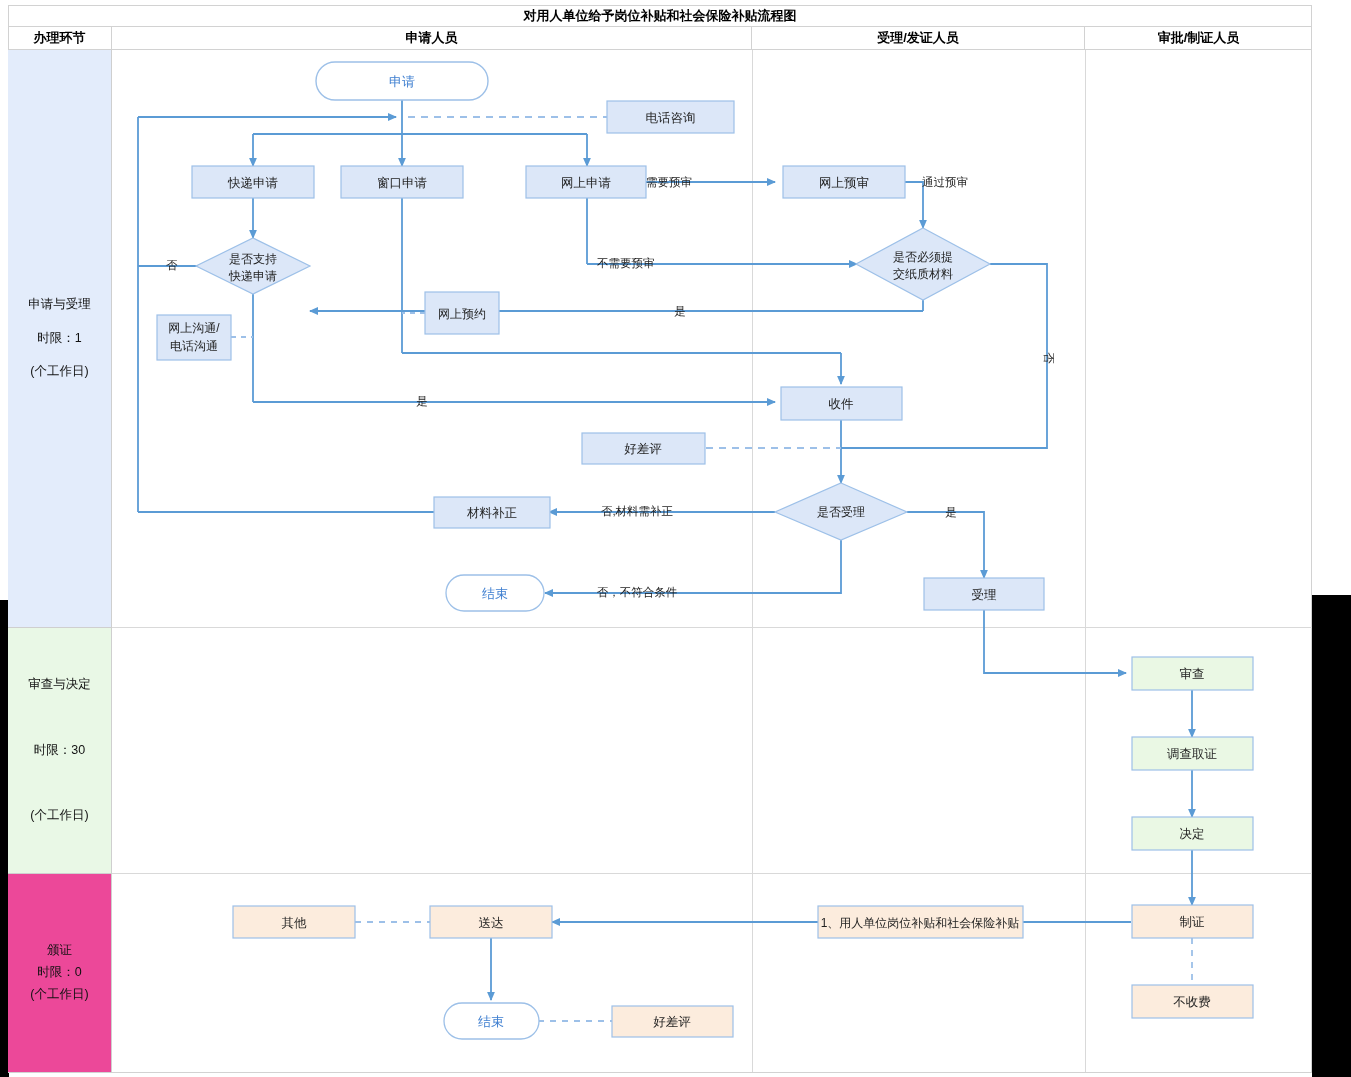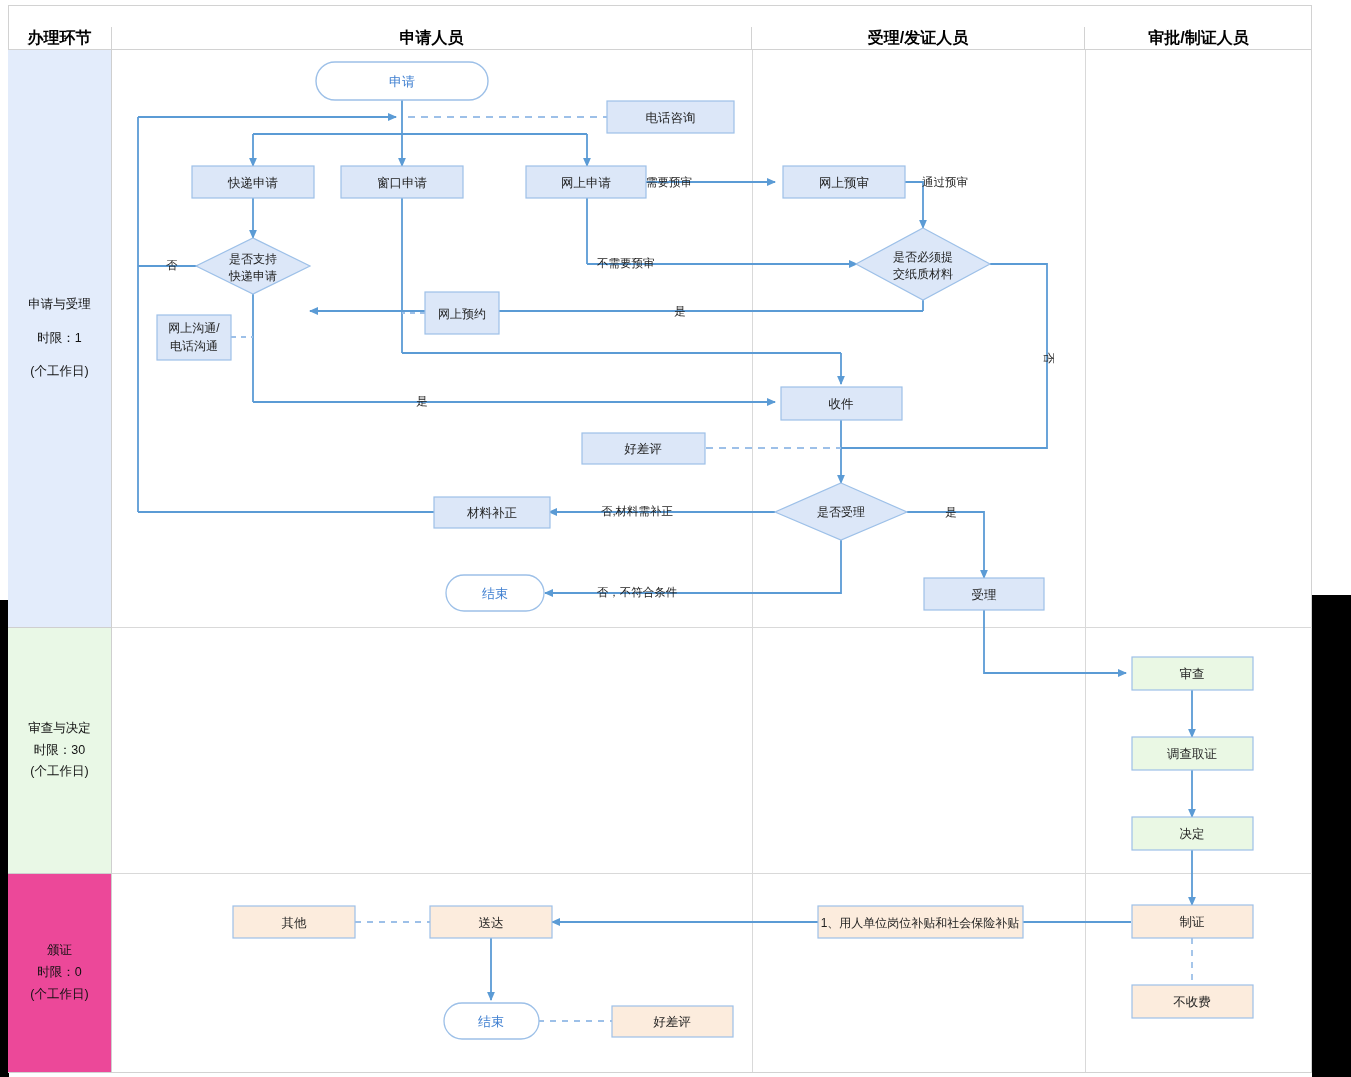--- a/index.html
+++ b/index.html
@@ -6,31 +6,31 @@
   body{font-family:"Liberation Sans","DejaVu Sans",sans-serif;}
   #page{position:relative;width:1351px;height:1077px;background:#ffffff;overflow:hidden;}
   #black-left{position:absolute;left:0;top:600px;width:9px;height:477px;background:#000;}
   #black-right{position:absolute;left:1312px;top:595px;width:39px;height:482px;background:#000;}
   #frame{position:absolute;left:8px;top:5px;width:1304px;height:1068px;border:1px solid #d2d2d2;box-sizing:border-box;background:#fff;}
   .title-bar{position:absolute;left:8px;top:5px;width:1304px;height:22px;
              display:flex;align-items:center;justify-content:center;
              border-bottom:1px solid #d2d2d2;box-sizing:border-box;
              font-size:13px;font-weight:bold;color:#000;}
   .hdr{position:absolute;top:27px;height:23px;display:flex;align-items:center;justify-content:center;
-       font-size:16px;font-weight:bold;color:#000;border-bottom:1px solid #d2d2d2;
+       font-size:13px;font-weight:bold;color:#000;border-bottom:1px solid #d2d2d2;
        border-right:1px solid #d2d2d2;box-sizing:border-box;}
   #hdr0{left:8px;width:104px;}
   #hdr1{left:112px;width:640px;}
   #hdr2{left:752px;width:333px;}
   #hdr3{left:1085px;width:227px;border-right:none;}
   .stage{position:absolute;left:8px;width:104px;border-right:1px solid #cfcfcf;border-bottom:1px solid #cfcfcf;
          box-sizing:border-box;display:flex;flex-direction:column;align-items:center;justify-content:center;
          font-size:12.5px;color:#111;line-height:1.75;}
   #stage0{top:50px;height:578px;background:#e3ecfb;gap:12px;}
-  #stage1{top:628px;height:246px;background:#e9f8e6;}
+  #stage1{top:628px;height:246px;background:#e9f8e6;gap:44px;}
   #stage2{top:874px;height:198px;background:#ec4899;border-bottom:none;}
   .lane-sep{position:absolute;background:#d9d9d9;}
   #lane-row0{left:112px;top:627px;width:1200px;height:1px;}
   #lane-row1{left:112px;top:873px;width:1200px;height:1px;}
   #lane-col1{left:752px;top:50px;width:1px;height:1022px;background:#d9d9d9;}
   #lane-col2{left:1085px;top:50px;width:1px;height:1022px;background:#d9d9d9;}
   #flow{position:absolute;left:0;top:0;width:1351px;height:1077px;}
   .nd-txt{font-size:12.5px;fill:#1f1f1f;font-family:"Liberation Sans","DejaVu Sans",sans-serif;}
   .nd-txt-s{font-size:12px;fill:#1f1f1f;font-family:"Liberation Sans","DejaVu Sans",sans-serif;}
   .term-txt{font-size:13px;fill:#3f7fd0;font-family:"Liberation Sans","DejaVu Sans",sans-serif;}
@@ -39,20 +39,21 @@
 </head>
 <body>
 
 <div id="page">
 
   <div id="black-left"></div>
   <div id="black-right"></div>
 
   <div id="frame"></div>
 
+  <div class="title-bar">对用人单位给予岗位补贴和社会保险补贴流程图</div>
 
   <div class="hdr" id="hdr0">办理环节</div>
   <div class="hdr" id="hdr2">受理/发证人员</div>
   <div class="hdr" id="hdr1">申请人员</div>
   <div class="hdr" id="hdr3">审批/制证人员</div>
 
   <div class="stage" id="stage0">
     <span>申请与受理</span>
     <span>时限：1</span>
     <span>(个工作日)</span>

